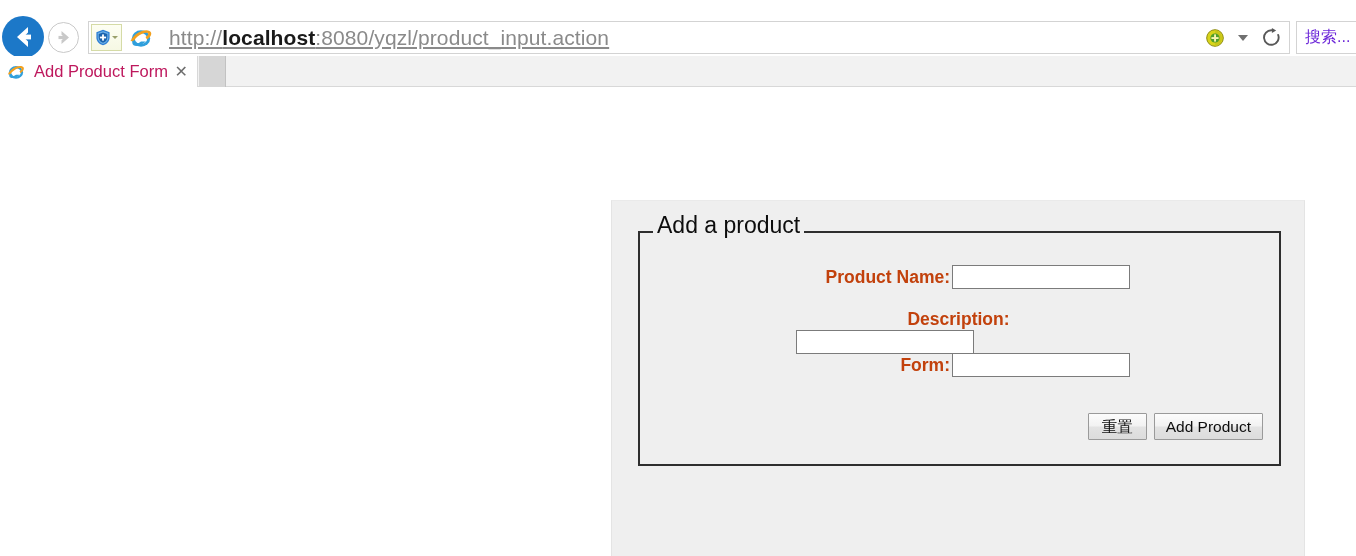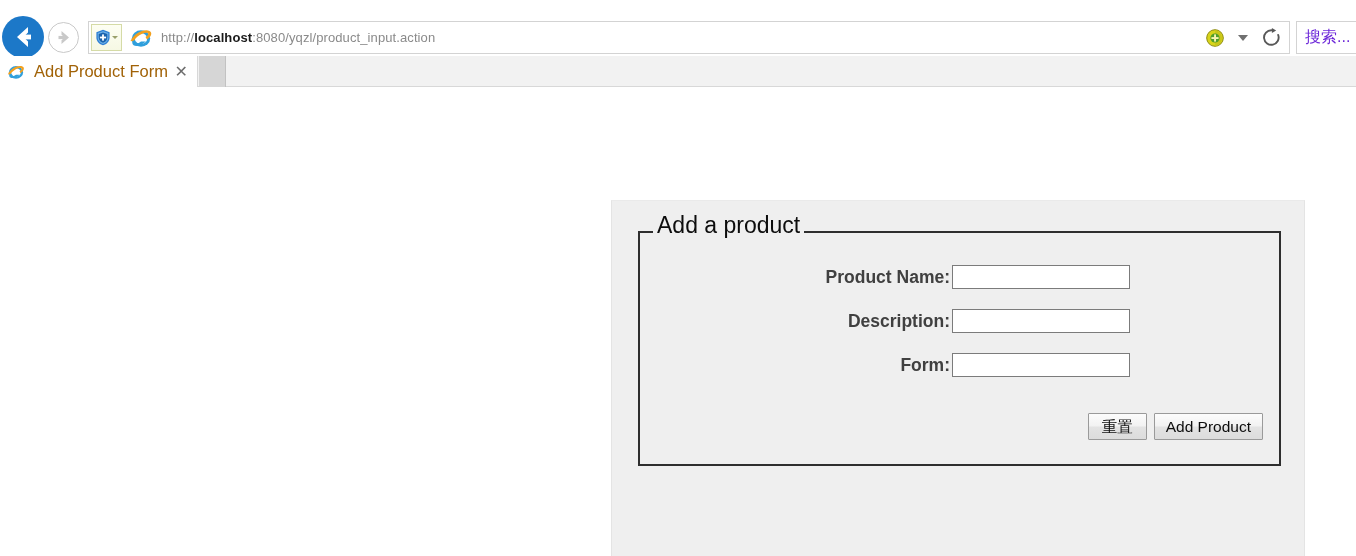--- a/index.html
+++ b/index.html
@@ -61,28 +61,29 @@
   #security-badge .caret {
     width: 0; height: 0; margin-left: 1px;
     border-left: 3px solid transparent;
     border-right: 3px solid transparent;
     border-top: 3.5px solid #9aa06a;
   }
   #site-favicon {
     width: 26px; height: 26px; margin-left: 6px; flex: 0 0 auto;
   }
   #url-text {
-    margin-left: 7px;
-    font-size: 13px;
+    margin-left: 15px;
+    font-size: 21px;
     color: #8a8a8a;
     white-space: nowrap;
     letter-spacing: 0.1px;
     font-family: "Liberation Sans", sans-serif;
     flex: 1 1 auto;
     overflow: hidden;
+    text-decoration: underline;
   }
   #url-text b { color: #1a1a1a; font-weight: bold; }
   #addr-right {
     display: flex; align-items: center; flex: 0 0 auto;
     margin-right: 7px;
   }
   #compat-icon { width: 20px; height: 20px; cursor: pointer; }
   #addr-caret {
     width: 0; height: 0; margin: 0 13px 0 13px;
     border-left: 5px solid transparent;
@@ -120,21 +121,21 @@
     width: 198px; height: 31px;
     background: #ffffff;
     border-right: 1px solid #d8d8d8;
     display: flex; align-items: center;
     cursor: pointer;
   }
   #tab-favicon { width: 20px; height: 20px; margin-left: 6px; flex: 0 0 auto; }
   #tab-title {
     margin-left: 8px;
     font-size: 16.5px;
-    color: #a16207;
+    color: #be185d;
     white-space: nowrap;
     font-family: "Liberation Sans", sans-serif;
     flex: 1 1 auto;
   }
   #tab-close {
     margin-right: 9px;
     font-size: 16px;
     color: #6d6d6d;
     line-height: 1;
     cursor: pointer;
@@ -181,27 +182,27 @@
   }
 
   .form-row {
     position: absolute;
     display: flex;
     align-items: center;
     justify-content: flex-end;
     width: 100%;
   }
   #row-name  { top: 32px; }
-  #row-desc  { top: 76px; }
+  #row-desc  { top: 76px; flex-direction: column; }
   #row-price { top: 120px; }
 
   .field-label {
     font-size: 17.5px;
     font-weight: bold;
-    color: #404040;
+    color: #c2410c;
     white-space: nowrap;
     margin-right: 2px;
     font-family: "Liberation Sans", sans-serif;
   }
   .field-input {
     width: 178px; height: 24px;
     background: #ffffff;
     border: 1.5px solid #7b7b7b;
     padding: 0 3px;
     font-size: 14px;

